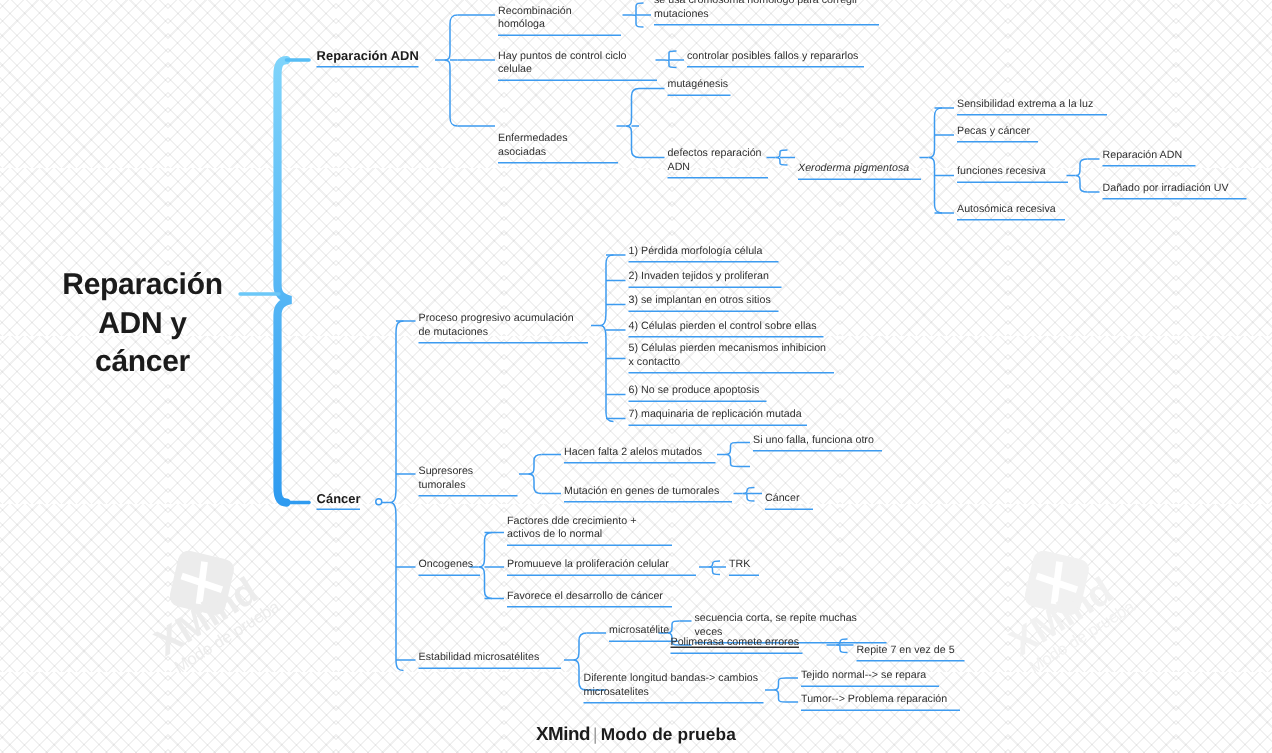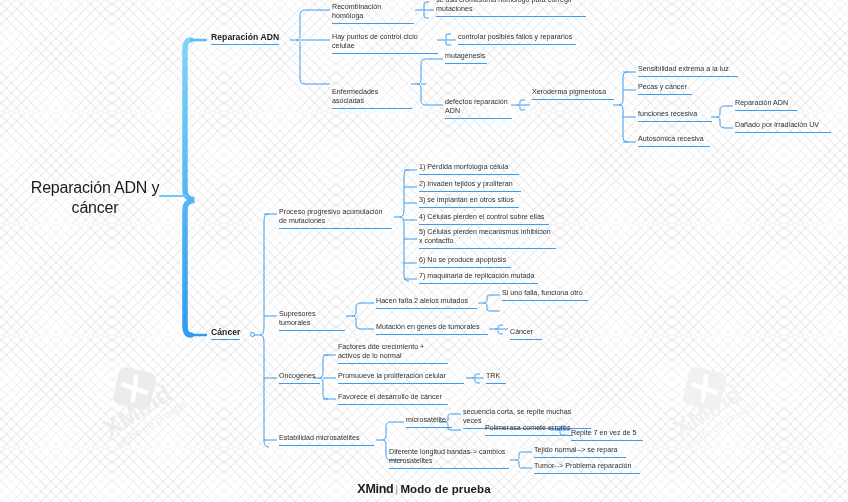--- a/index.html
+++ b/index.html
@@ -31,22 +31,22 @@
     color: #2f2f2f;
     font-size: 7.1px;
     line-height: 1.32;
     letter-spacing: 0.02px;
     white-space: normal;
     padding-bottom: 1.5px;
     border-bottom: 1px solid #3d9bf0;
   }
   .central {
     position: absolute;
-    font-size: 16px;
-    font-weight: normal;
+    font-size: 20px;
+    font-weight: bold;
     color: #1b1b1b;
     line-height: 1.28;
     text-align: center;
     border-bottom: none;
     letter-spacing: -0.2px;
   }
   .main {
     position: absolute;
     font-size: 8.6px;
     font-weight: bold;
@@ -229,21 +229,21 @@
   <div class="node" style="left:332px; top:3px; width:82px;">Recombinación homóloga</div>
   <div class="node" style="left:436px; top:-4px; width:150px;">se usa cromosoma homólogo para corregir mutaciones</div>
 
   <div class="node" style="left:332px; top:33px; width:106px;">Hay puntos de control ciclo celulae</div>
   <div class="node" style="left:458px; top:33px; width:118px;">controlar posibles fallos y repararlos</div>
 
   <div class="node" style="left:332px; top:88px; width:80px;">Enfermedades asociadas</div>
   <div class="node" style="left:445px; top:52px; width:42px;">mutagénesis</div>
   <div class="node" style="left:445px; top:98px; width:67px;">defectos reparación ADN</div>
 
-  <div class="node" style="left:532px; top:88px; width:82px;">Xeroderma pigmentosa</div>
+  <div class="node" style="left:532px; top:108px; width:82px;font-style:italic;">Xeroderma pigmentosa</div>
 
   <div class="node" style="left:638px; top:65px; width:100px;">Sensibilidad extrema a la luz</div>
   <div class="node" style="left:638px; top:83px; width:54px;">Pecas y cáncer</div>
   <div class="node" style="left:638px; top:110px; width:74px;">funciones recesiva</div>
   <div class="node" style="left:638px; top:135px; width:72px;">Autosómica recesiva</div>
 
   <div class="node" style="left:735px; top:99px; width:62px;">Reparación ADN</div>
   <div class="node" style="left:735px; top:121px; width:96px;">Dañado por irradiación UV</div>
 
   <div class="main" style="left:211px; top:327px;">Cáncer</div>
@@ -269,21 +269,21 @@
   <div class="node" style="left:338px; top:343px; width:110px;">Factores dde crecimiento + activos de lo normal</div>
   <div class="node" style="left:338px; top:372px; width:126px;">Promuueve la proliferación celular</div>
   <div class="node" style="left:338px; top:393px; width:110px;">Favorece el desarrollo de cáncer</div>
   <div class="node" style="left:486px; top:372px; width:20px;">TRK</div>
 
   <div class="node" style="left:279px; top:434px; width:95px;">Estabilidad microsatélites</div>
   <div class="node" style="left:406px; top:416px; width:46px;">microsatélite</div>
   <div class="node" style="left:463px; top:408px; width:128px;">secuencia corta, se repite muchas veces</div>
 
   <div class="node" style="left:389px; top:448px; width:120px;">Diferente longitud bandas-&gt; cambios microsatelites</div>
-  <div class="node" style="left:485px; top:424px; width:88px;">Polimerasa comete errores</div>
+  <div class="node" style="left:447px; top:424px; width:88px;text-decoration:underline;">Polimerasa comete errores</div>
   <div class="node" style="left:571px; top:429px; width:72px;">Repite 7 en vez de 5</div>
 
   <div class="node" style="left:534px; top:446px; width:92px;">Tejido normal--&gt; se repara</div>
   <div class="node" style="left:534px; top:462px; width:106px;">Tumor--&gt; Problema reparación</div>
 
   <div id="footer">
     <span class="brand">XMind</span><span class="bar">|</span><span class="mode">Modo de prueba</span>
   </div>
 
 </div>

